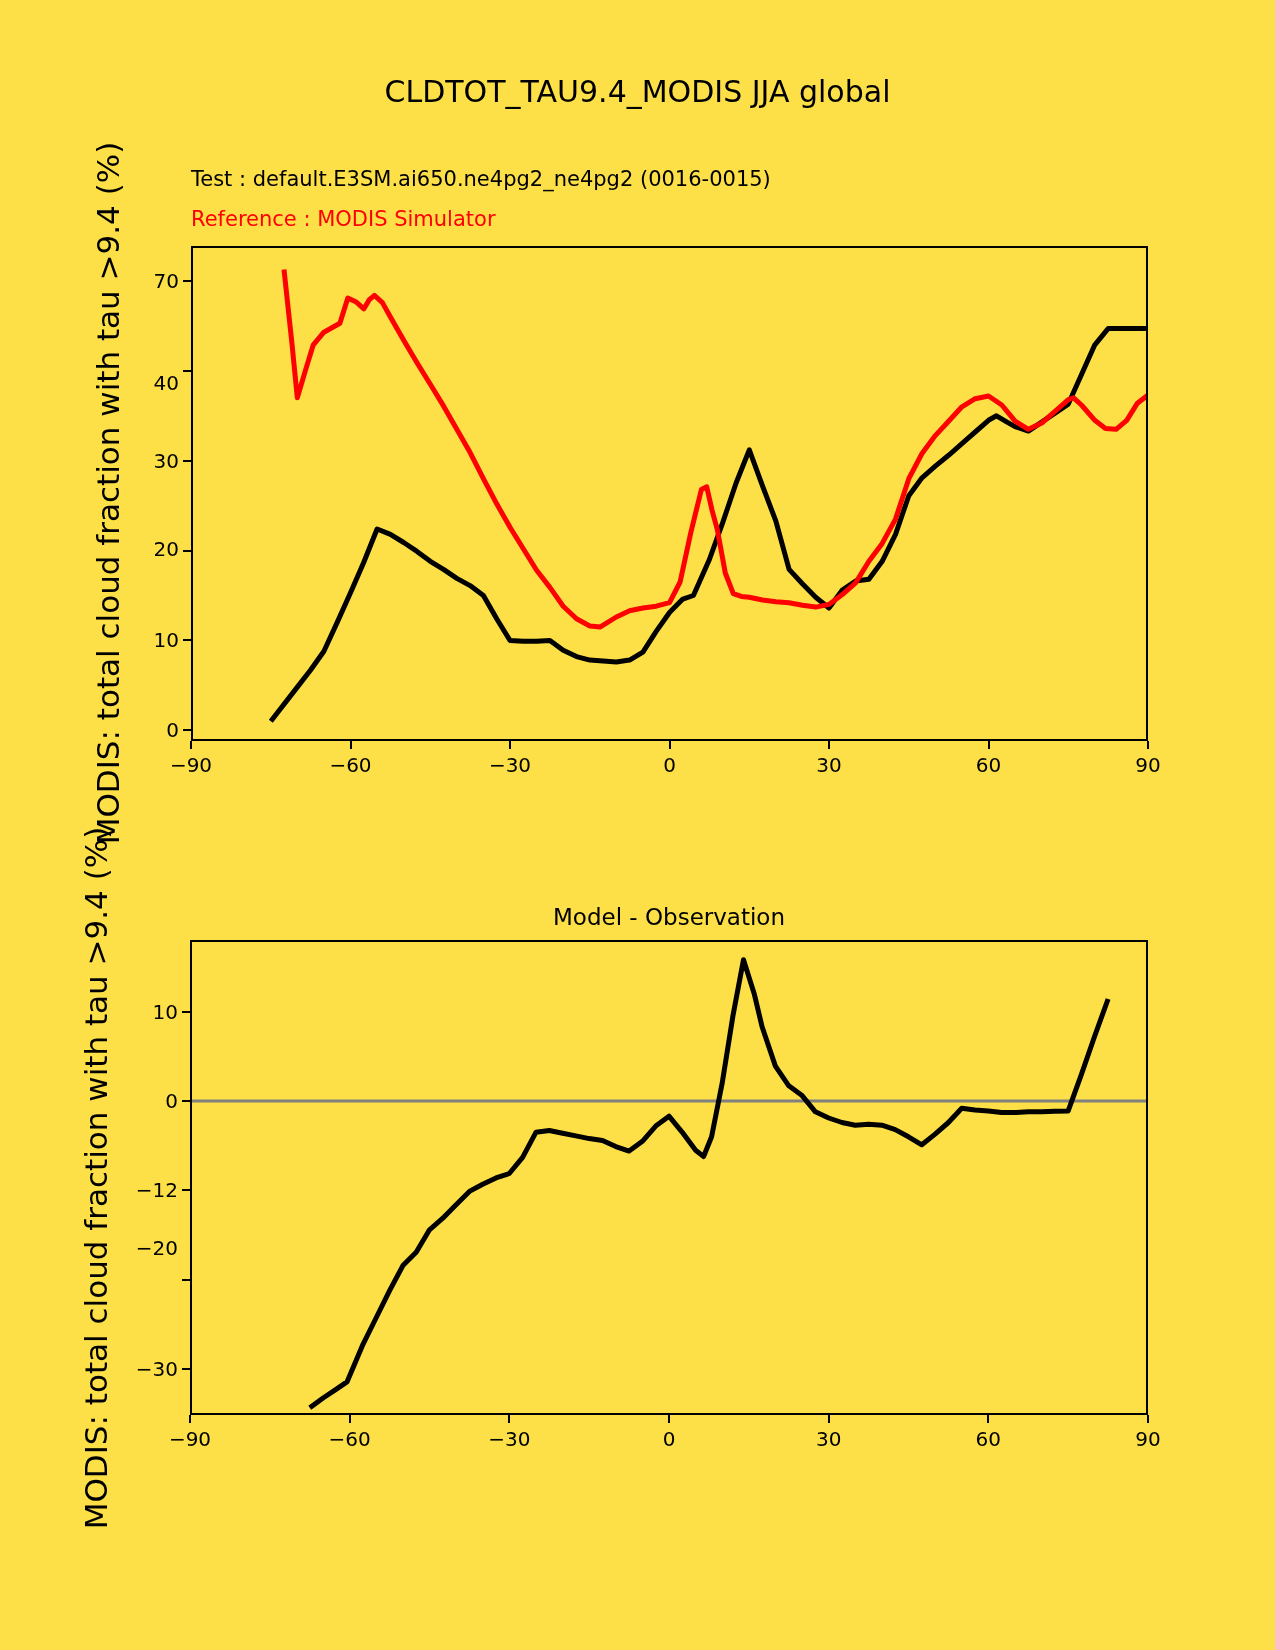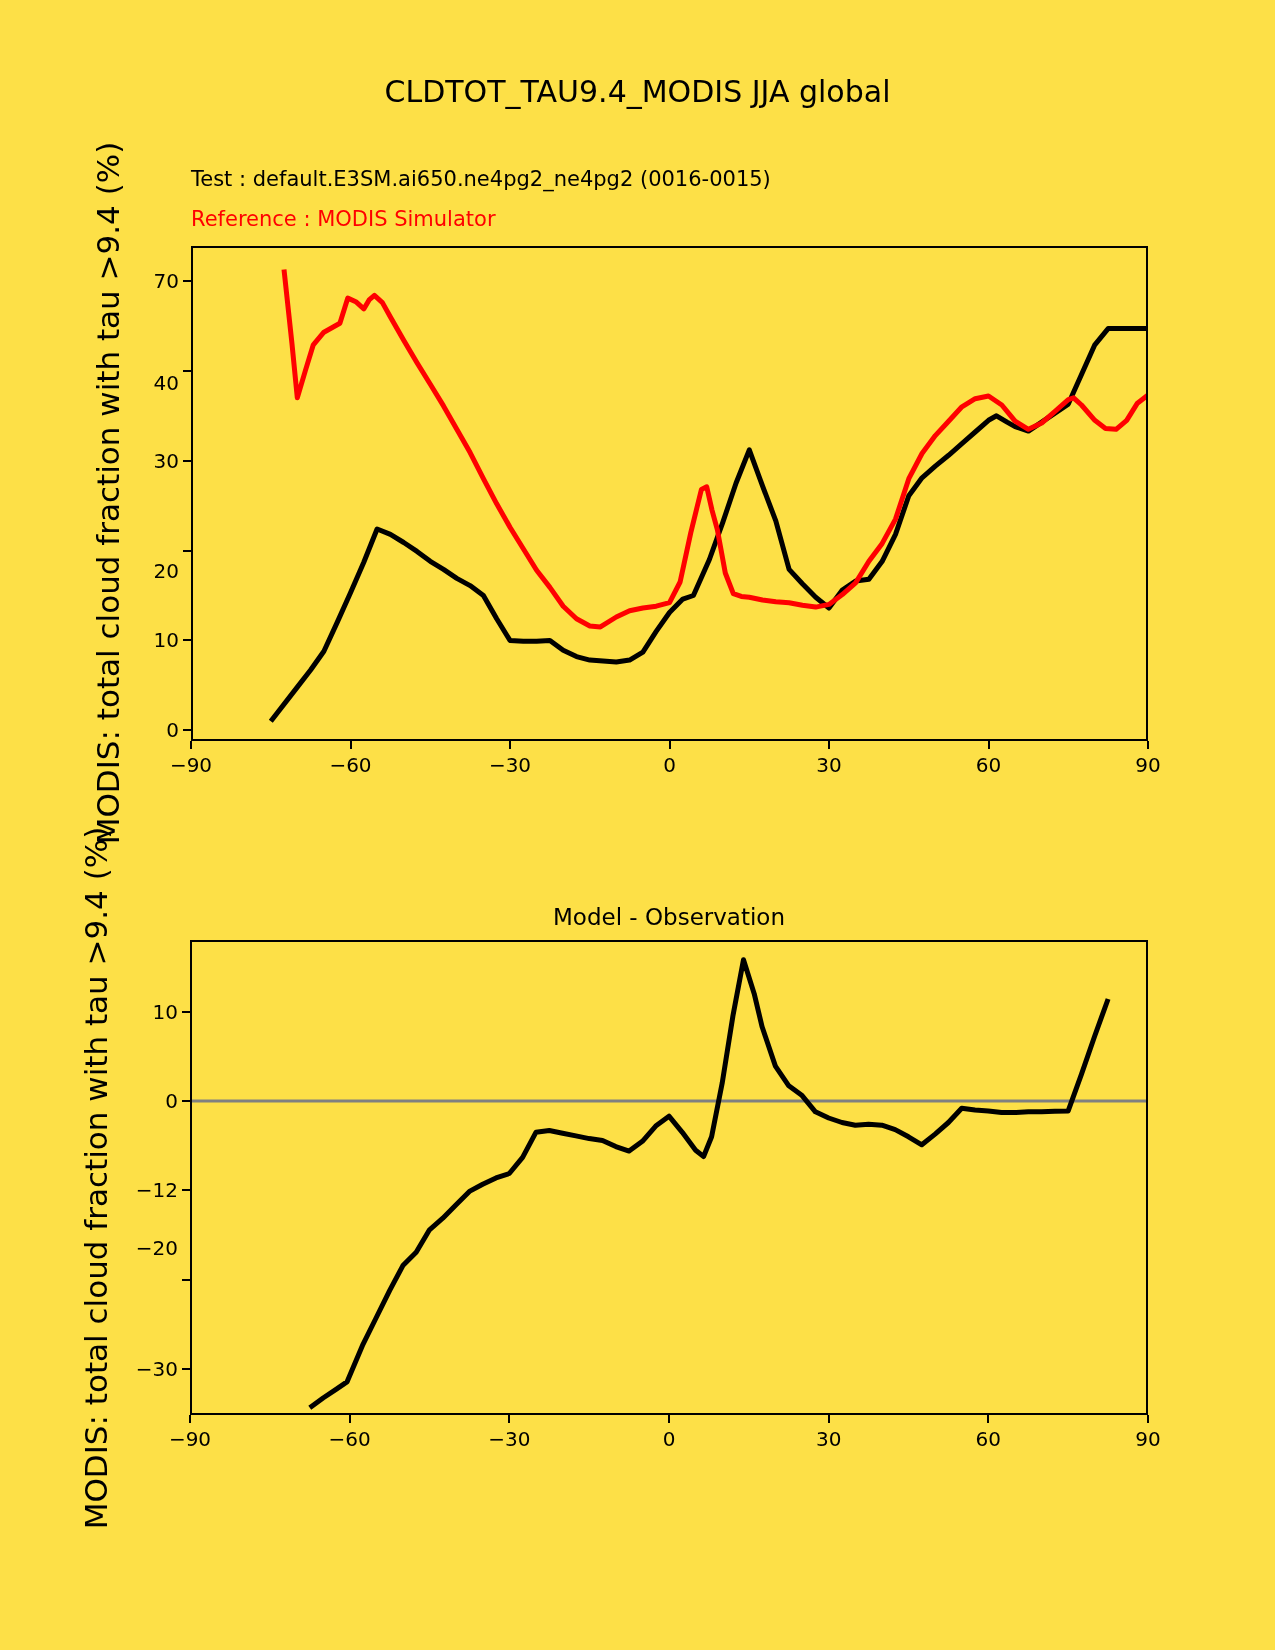--- a/index.html
+++ b/index.html
@@ -51,21 +51,21 @@
     <div class="xtick-label" style="left: 784px; top: 752px;">30</div>
     <div class="tick-mark" style="left: 987.5px; top: 741px; width: 2px; height: 8px;"></div>
     <div class="xtick-label" style="left: 943.5px; top: 752px;">60</div>
     <div class="tick-mark" style="left: 1147px; top: 741px; width: 2px; height: 8px;"></div>
     <div class="xtick-label" style="left: 1103px; top: 752px;">90</div>
     <div class="tick-mark" style="left: 183px; top: 729.22px; width: 8px; height: 2px;"></div>
     <div class="ytick-label" style="left: 105px; top: 717.22px;">0</div>
     <div class="tick-mark" style="left: 183px; top: 639.383px; width: 8px; height: 2px;"></div>
     <div class="ytick-label" style="left: 105px; top: 627.383px;">10</div>
     <div class="tick-mark" style="left: 183px; top: 549.546px; width: 8px; height: 2px;"></div>
-    <div class="ytick-label" style="left: 105px; top: 558px;">20</div>
+    <div class="ytick-label" style="left: 105px; top: 536px;">20</div>
     <div class="tick-mark" style="left: 183px; top: 459.71px; width: 8px; height: 2px;"></div>
     <div class="ytick-label" style="left: 105px; top: 447.71px;">30</div>
     <div class="tick-mark" style="left: 183px; top: 369.873px; width: 8px; height: 2px;"></div>
     <div class="ytick-label" style="left: 105px; top: 357.873px; margin-top: 12px;">40</div>
     <div class="tick-mark" style="left: 183px; top: 280.036px; width: 8px; height: 2px;"></div>
     <div class="ytick-label" style="left: 105px; top: 268.036px;">70</div>
     <div class="tick-mark" style="left: 189px; top: 1415px; width: 2px; height: 8px;"></div>
     <div class="xtick-label" style="left: 145px; top: 1426px;">−90</div>
     <div class="tick-mark" style="left: 348.667px; top: 1415px; width: 2px; height: 8px;"></div>
     <div class="xtick-label" style="left: 304.667px; top: 1426px;">−60</div>

